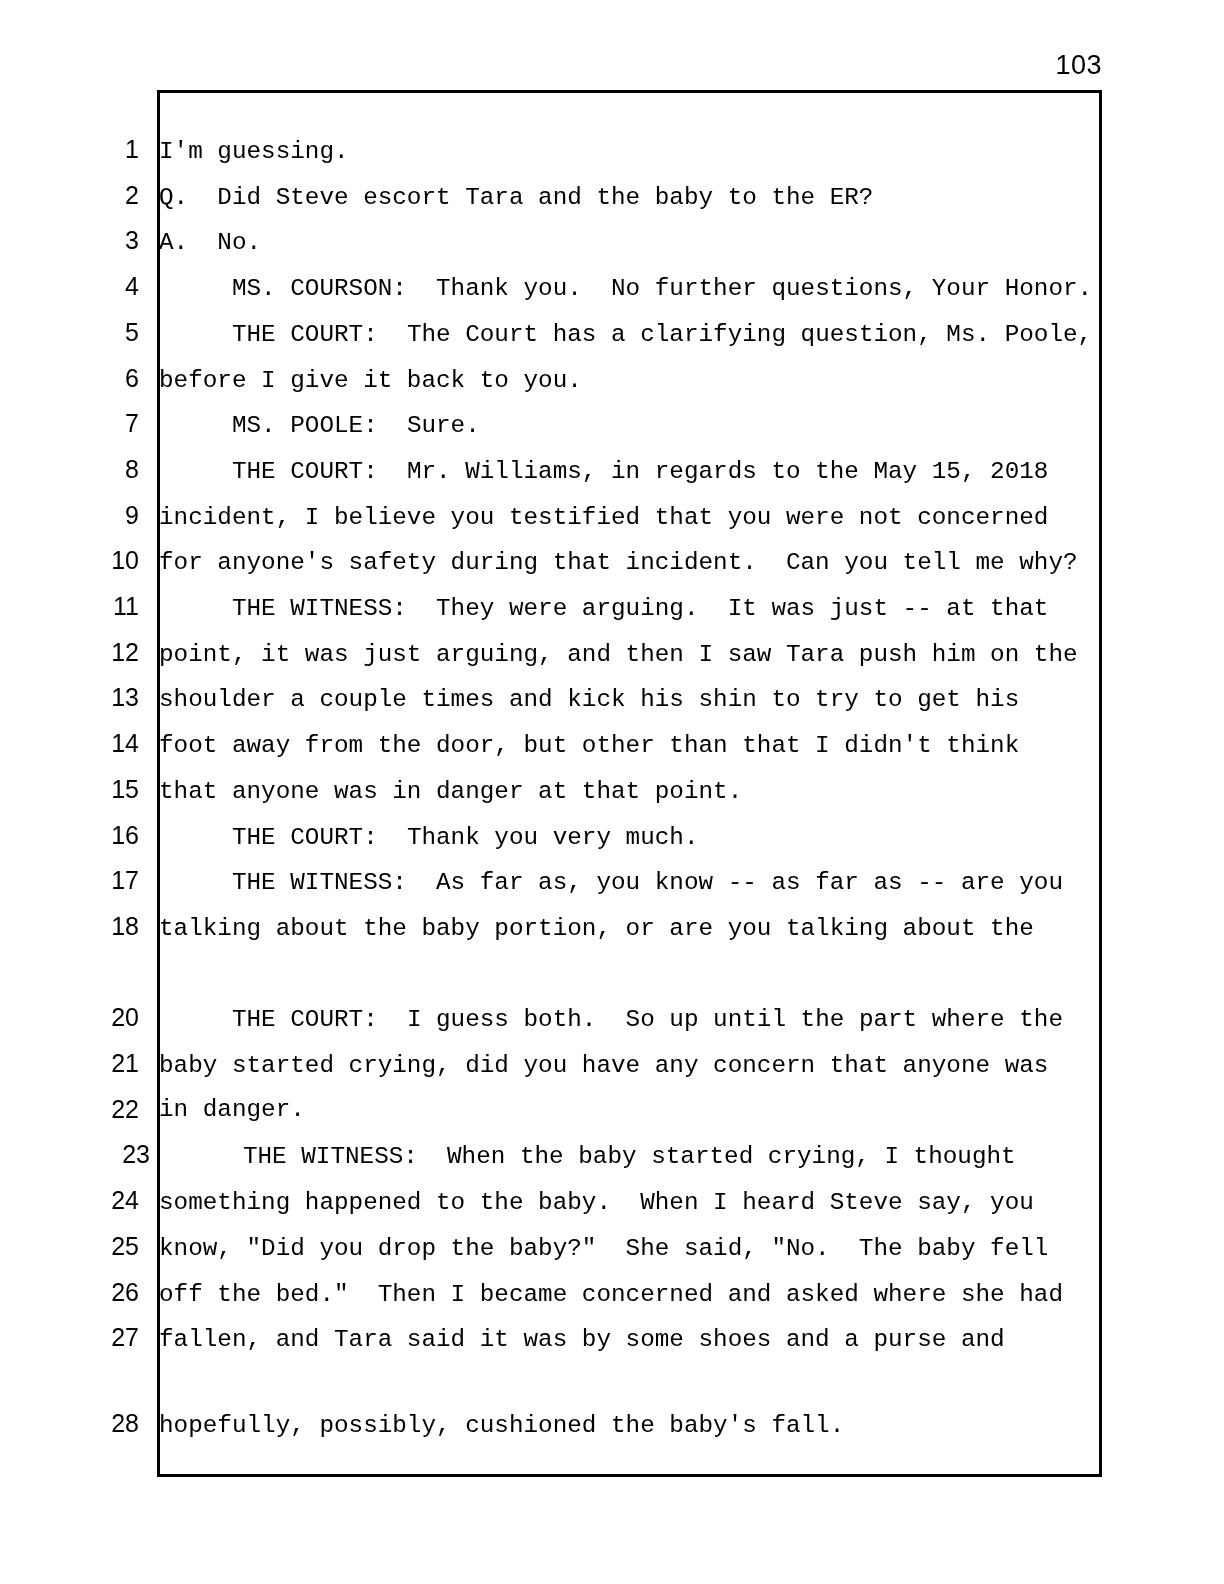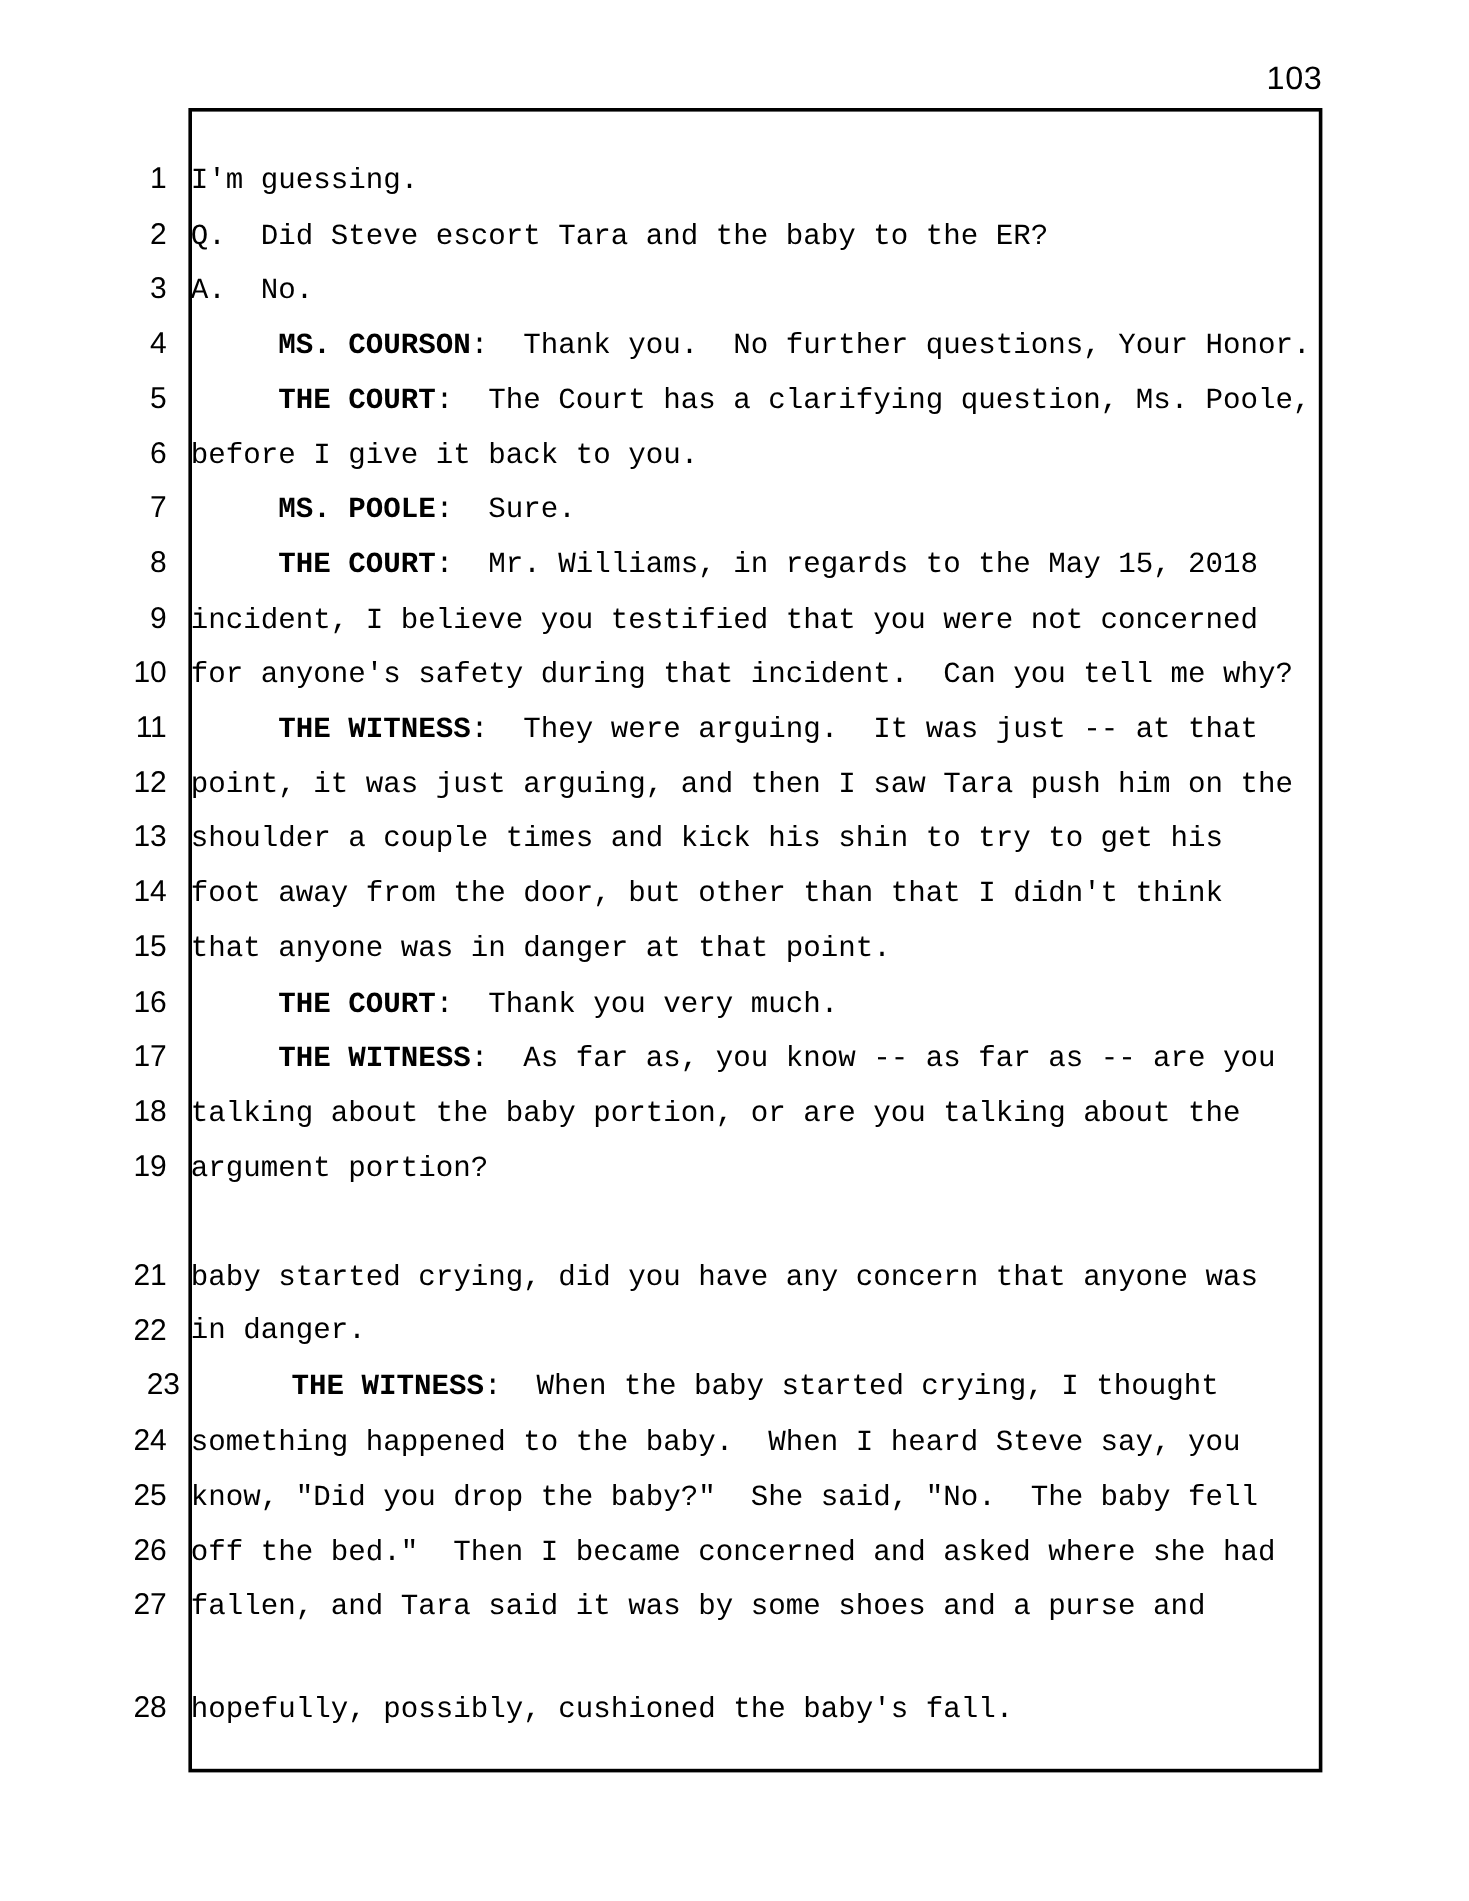--- a/index.html
+++ b/index.html
@@ -70,21 +70,21 @@
   .line-text {
     flex: 1 1 auto;
     padding-left: 11px;
     font-size: 24.3px;
     line-height: 45.7px;
     color: #000000;
     white-space: pre;
     letter-spacing: 0px;
   }
   .spk {
-    font-weight: bold;
+    font-weight: normal;
     margin-top: 47px;
   }
 </style>
 </head>
 <body>
 
 <div class="page">
 
   <div class="page-number">103</div>
 
@@ -156,23 +156,23 @@
         <div class="line-text">     <span class="spk">THE COURT</span><span>:  Thank you very much.</span></div>
       </div>
       <div class="line" style="top: 768.2px;">
         <div class="line-number">17</div>
         <div class="line-text">     <span class="spk">THE WITNESS</span><span>:  As far as, you know -- as far as -- are you</span></div>
       </div>
       <div class="line" style="top: 813.9px;">
         <div class="line-number">18</div>
         <div class="line-text"><span>talking about the baby portion, or are you talking about the</span></div>
       </div>
-      <div class="line" style="top: 859.6px;">
-        <div class="line-number">19</div>
-        <div class="line-text"><span>argument portion?</span></div>
+      <div class="line" style="top: 905.3px;">
+        <div class="line-number">20</div>
+        <div class="line-text">     <span class="spk">THE COURT</span><span>:  I guess both.  So up until the part where the</span></div>
       </div>
       <div class="line" style="top: 951px;">
         <div class="line-number">21</div>
         <div class="line-text"><span>baby started crying, did you have any concern that anyone was</span></div>
       </div>
       <div class="line" style="top: 996.7px; align-items: flex-end;">
         <div class="line-number">22</div>
         <div class="line-text"><span>in danger.</span></div>
       </div>
       <div class="line" style="top: 1042.4px; padding-left: 11px;">

